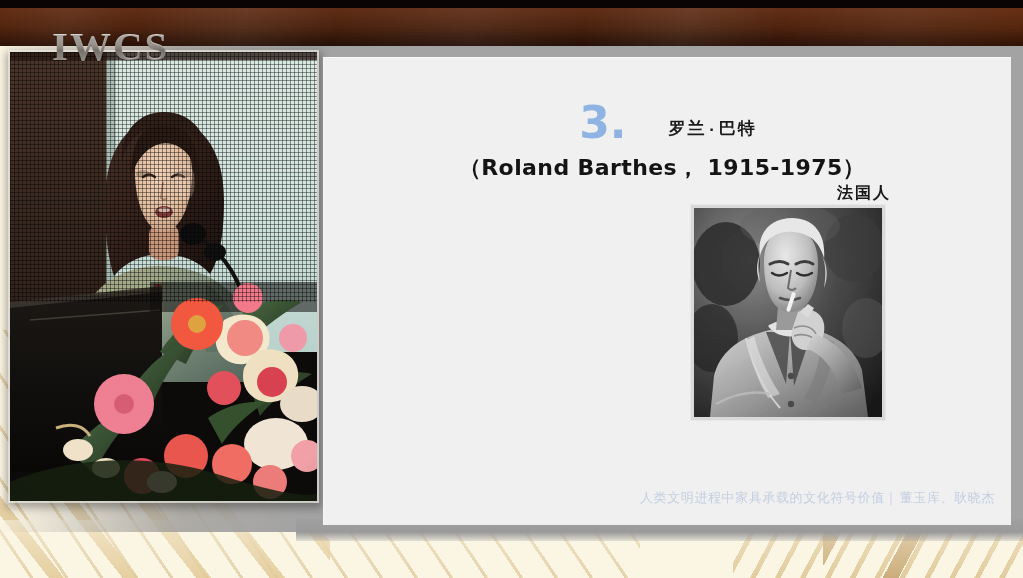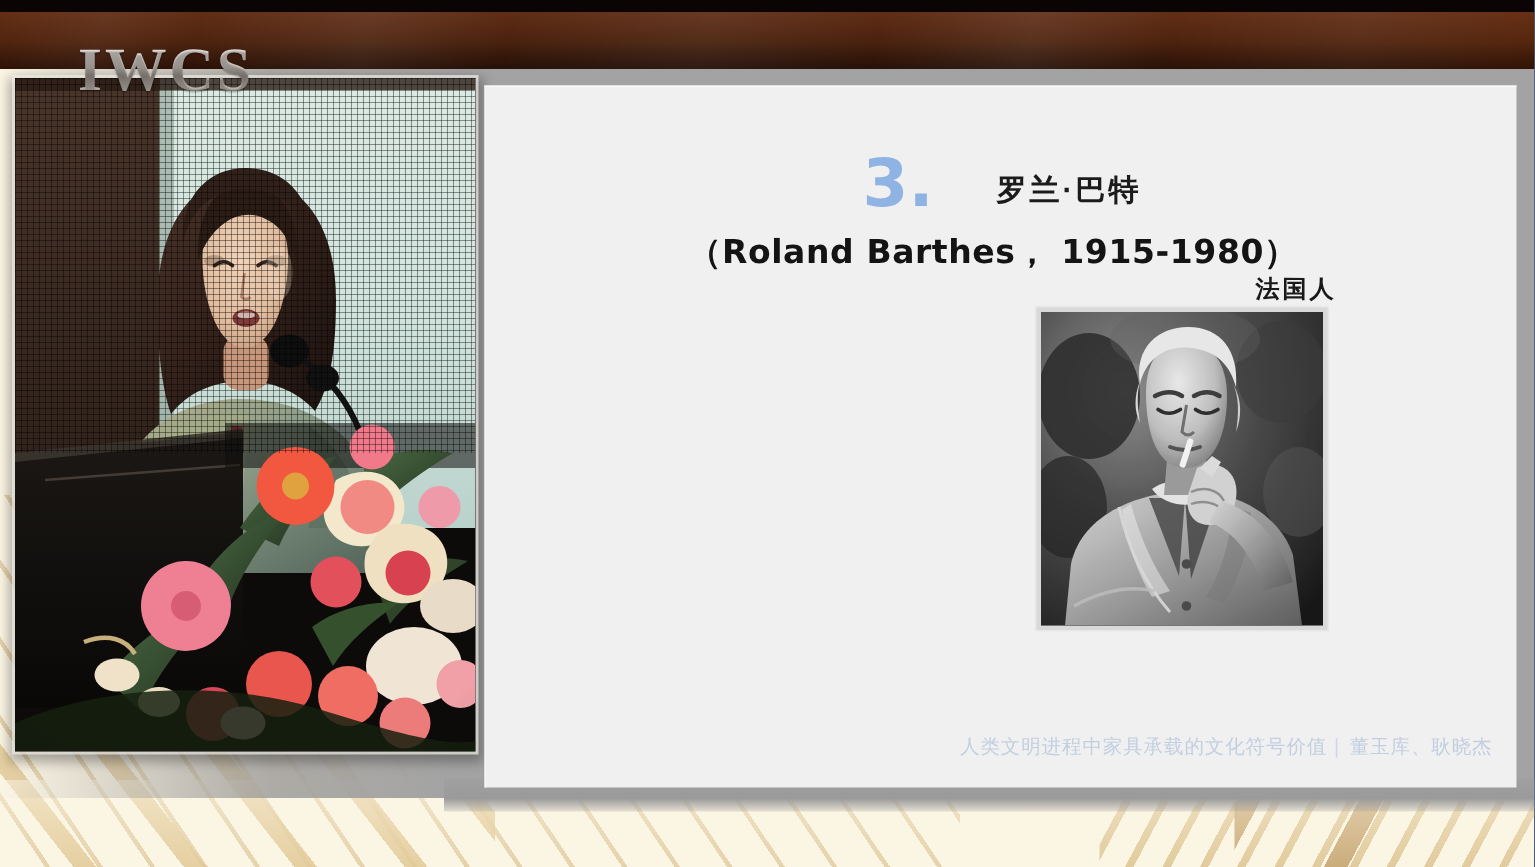--- a/index.html
+++ b/index.html
@@ -3,21 +3,21 @@
 <meta charset="utf-8">
 <title>IWCS Presentation</title>
 <style>
   html,body{margin:0;padding:0;background:#000;}
   *{box-sizing:border-box;}
   #stage{
     position:relative;
     width:1023px;height:578px;
     overflow:hidden;
     font-family:"Liberation Sans","DejaVu Sans",sans-serif;
-    background:#1d4ed8;
+    background:#7f1d1d;
   }
 
   
   #bg-base{position:absolute;inset:0;background:#fbf5e4;}
   #bg-diag-left{
     position:absolute;left:0;top:330px;width:640px;height:250px;
     background:repeating-linear-gradient(
       56deg,
       rgba(222,199,152,0) 0px,
       rgba(222,199,152,0) 26px,
@@ -125,22 +125,22 @@
     position:absolute;left:0;top:44px;width:688px;
     display:flex;align-items:flex-end;justify-content:center;
   }
   #slide-number{
     font-family:"DejaVu Sans","Liberation Sans",sans-serif;
     font-size:44px;font-weight:bold;line-height:.95;
     color:#8fb4e3;
     margin-right:42px;
   }
   #name-cn{
-    font-family:Liberation Sans, sans-serif;
-    font-size:20px;font-weight:bold;color:#1b1b1b;
+    font-family:Liberation Mono, monospace;
+    font-size:17px;font-weight:bold;color:#1b1b1b;
     letter-spacing:2px;
     padding-bottom:4px;
   }
   #name-en{
     position:absolute;left:0;top:95px;width:688px;
     text-align:center;
     font-family:"DejaVu Sans","Liberation Sans",sans-serif;
     font-size:22px;font-weight:bold;color:#141414;
     letter-spacing:.4px;
     padding-right:12px;
@@ -352,21 +352,21 @@
   </div>
 
   <div id="slide">
     <div id="slide-inner">
 
       <div class="num-row">
         <div id="slide-number">3.</div>
         <div id="name-cn">罗兰·巴特</div>
       </div>
 
-      <div id="name-en">（Roland Barthes， 1915-1980）</div>
+      <div id="name-en">（Roland Barthes， 1915-1975）</div>
       <div id="nationality">法国人</div>
 
       <div id="portrait-frame">
         <div id="portrait">
           <svg viewBox="0 0 188 209" preserveAspectRatio="none">
             <defs>
               <radialGradient id="bgP" cx="30%" cy="25%" r="95%">
                 <stop offset="0%" stop-color="#8d8d8d"></stop>
                 <stop offset="45%" stop-color="#4e4e4e"></stop>
                 <stop offset="100%" stop-color="#161616"></stop>

